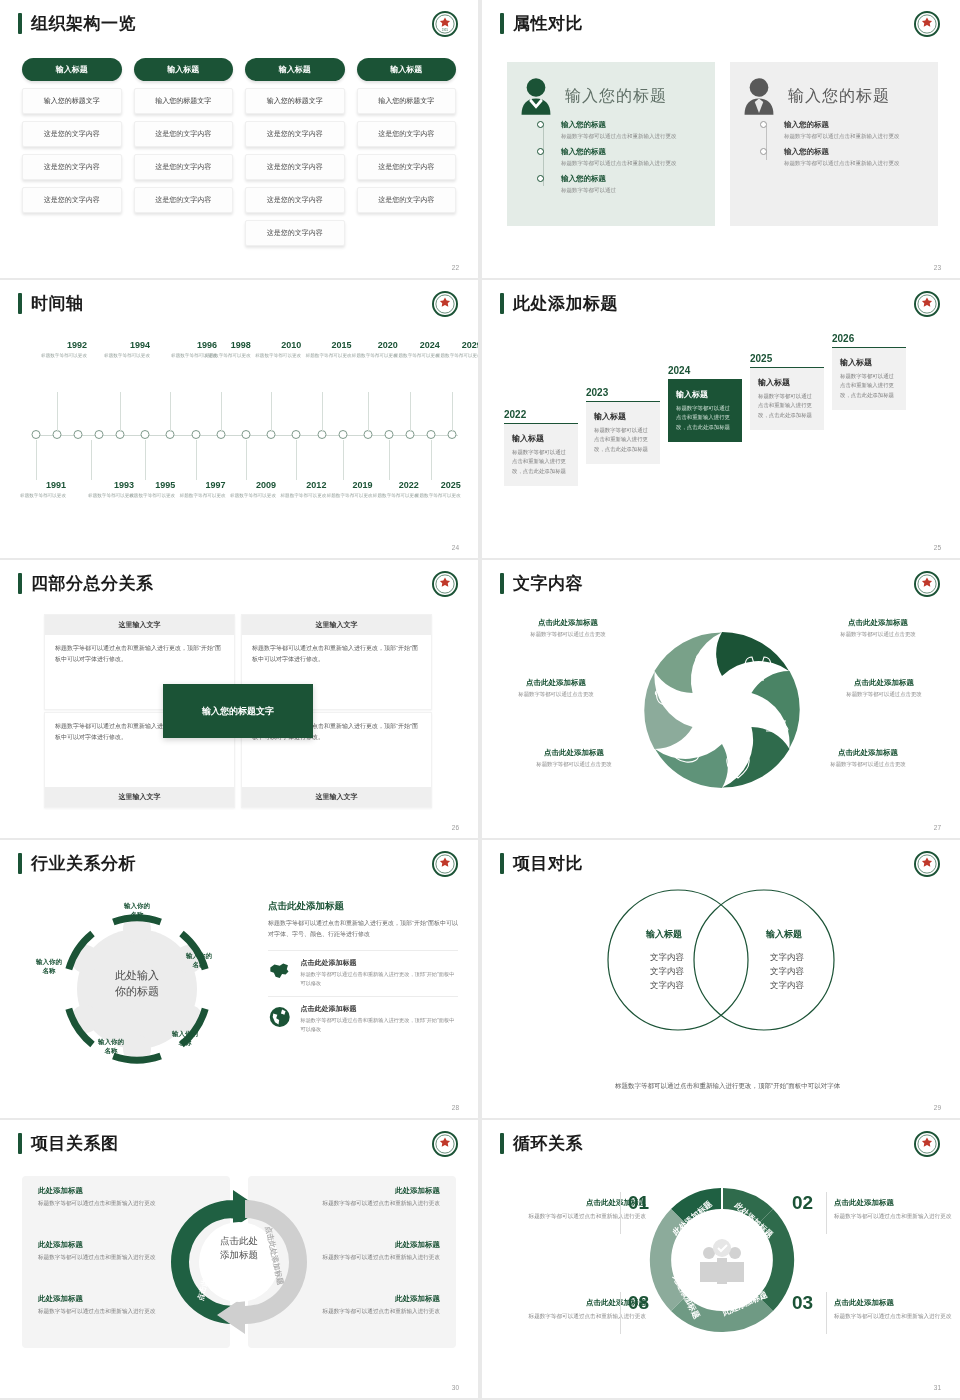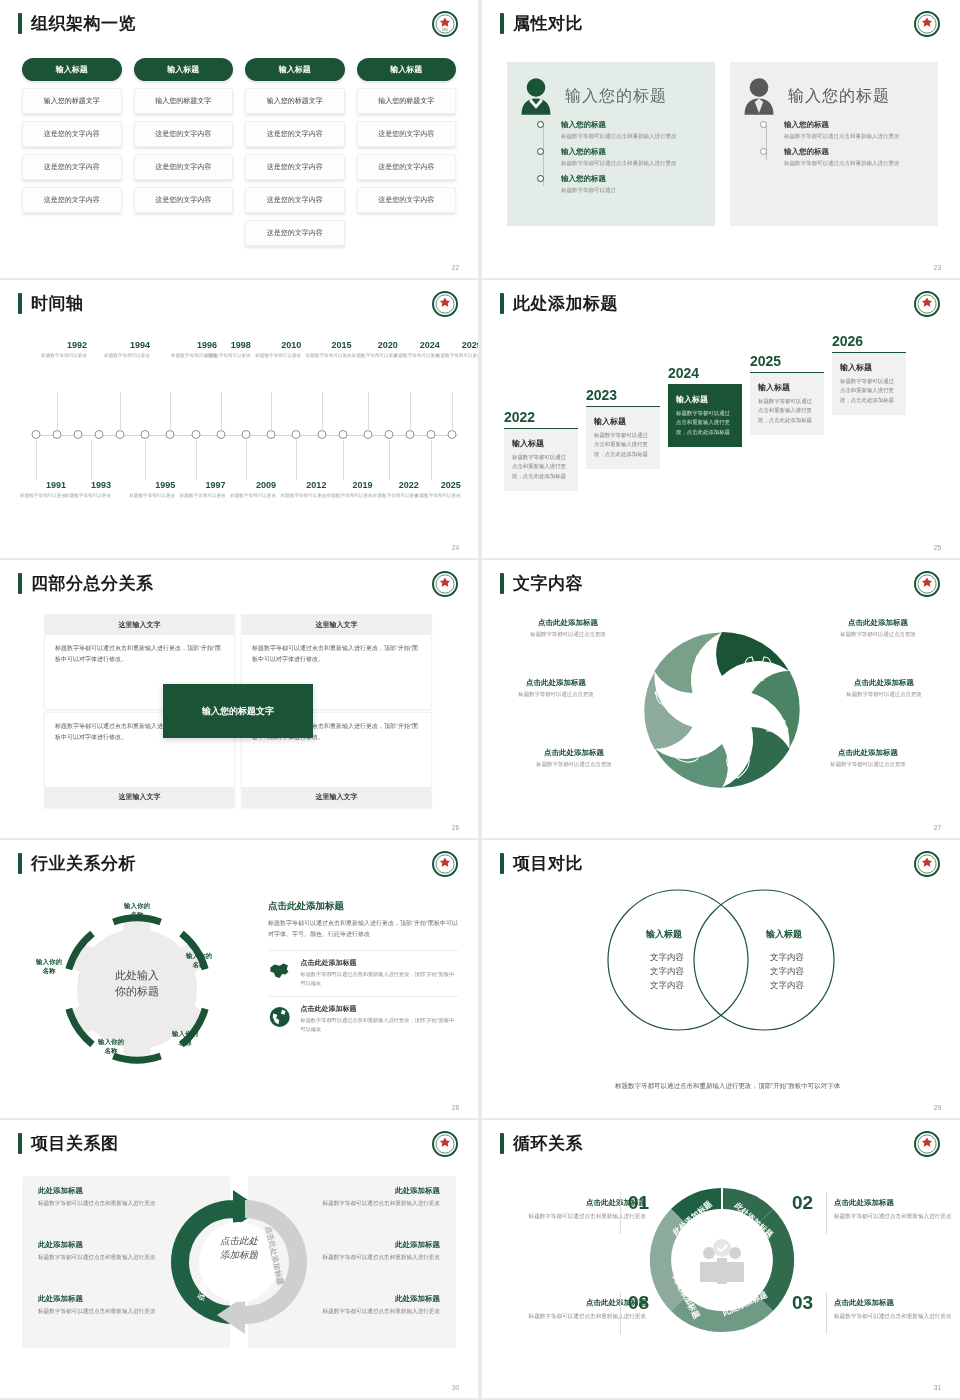--- a/index.html
+++ b/index.html
@@ -73,21 +73,21 @@
   .tl-lab { position:absolute; transform:translateX(-50%); text-align:right; width:60px;}
   .tl-y { font-size:9px; font-weight:bold; color:#1b5336; line-height:11px;}
   .tl-d { font-size:4.6px; color:#9aa5a0; line-height:1.55; margin-top:1px;}
 
   
   .st-intro { position:absolute; top:55px; left:22px; width:180px; }
   .st-intro h4 { font-size:8px; color:#1b5336; font-weight:bold; margin-bottom:4px;}
   .st-intro p { font-size:6.5px; color:#6e6e6e; line-height:1.75;}
   .st-row { position:absolute; bottom:26px; left:22px; right:18px; height:185px;}
   .st-col { position:absolute; width:74px; }
-  .st-year { font-size:14px; font-weight:bold; color:#1b5336; margin-bottom:3px;}
+  .st-year { font-size:10px; font-weight:bold; color:#1b5336; margin-bottom:3px;}
   .st-card { padding:9px 8px 10px 8px; border-top:1.6px solid #1b5336; background:#f1f1f1;}
   .st-card.hi { background:#1b5336; border-top-color:#1b5336; }
   .st-ch { font-size:8px; font-weight:bold; color:#2f2f2f; margin-bottom:4px;}
   .st-card.hi .st-ch { color:#fff; }
   .st-cp { font-size:5.4px; color:#7e7e7e; line-height:1.75;}
   .st-card.hi .st-cp { color:#cfe0d6; }
 
   
   .fp { position:absolute; top:54px; left:44px; right:46px; bottom:30px; }
   .fp-grid { position:absolute; inset:0; display:grid; grid-template-columns:1fr 1fr; grid-template-rows:1fr 1fr; gap:2px 6px;}
@@ -124,21 +124,21 @@
   .venn-l { position:absolute; font-size:8.5px; color:#4e4e4e; line-height:1.65; text-align:center;}
   .venn-note { position:absolute; left:133px; bottom:26px; width:230px; font-size:6.5px;
                color:#5c5c5c; line-height:2.0;}
 
   
   .pr-panel { position:absolute; top:56px; width:208px; height:172px; background:#f4f4f4; border-radius:4px;}
   .pr-blk { position:absolute; width:152px; }
   .pr-h { font-size:7.5px; font-weight:bold; color:#1b5336; margin-bottom:3px;}
   .pr-p { font-size:5.6px; color:#7d7d7d; line-height:1.75;}
   .pr-center { position:absolute; left:239px; top:128px; transform:translate(-50%,-50%);
-               text-align:center; font-size:9.5px; color:#4a4a4a; line-height:1.45;font-style:italic;}
+               text-align:center; font-size:9.5px; color:#4a4a4a; line-height:1.45;}
 
   
   .lp-blk { position:absolute; width:128px; }
   .lp-h { font-size:7.5px; font-weight:bold; color:#1b5336; margin-bottom:3px;}
   .lp-p { font-size:5.6px; color:#8a8a8a; line-height:1.8;}
   .lp-num { position:absolute; font-size:19px; font-weight:bold; color:#1b5336;}
   .lp-div { position:absolute; width:1px; background:#dcdcdc; }
 </style>
 </head>
 <body>
@@ -335,21 +335,21 @@
         <div class="tl-lab" style="left: 429.8px; top: 0px;">
           <div class="tl-y">2029</div>
           <div class="tl-d">标题数字等都可以更改</div>
         </div>
         <div class="tl-stem" style="left: 14px; top: 100px; height: 40px;"></div>
         <div class="tl-lab" style="left: 14px; top: 140px;">
           <div class="tl-y">1991</div>
           <div class="tl-d">标题数字等都可以更改</div>
         </div>
         <div class="tl-stem" style="left: 68.6px; top: 100px; height: 40px;"></div>
-        <div class="tl-lab" style="left: 59px; top: 140px;">
+        <div class="tl-lab" style="left: 82px; top: 140px;">
           <div class="tl-y">1993</div>
           <div class="tl-d">标题数字等都可以更改</div>
         </div>
         <div class="tl-stem" style="left: 123.2px; top: 100px; height: 40px;"></div>
         <div class="tl-lab" style="left: 123.2px; top: 140px;">
           <div class="tl-y">1995</div>
           <div class="tl-d">标题数字等都可以更改</div>
         </div>
         <div class="tl-stem" style="left: 173.6px; top: 100px; height: 40px;"></div>
         <div class="tl-lab" style="left: 173.6px; top: 140px;">

